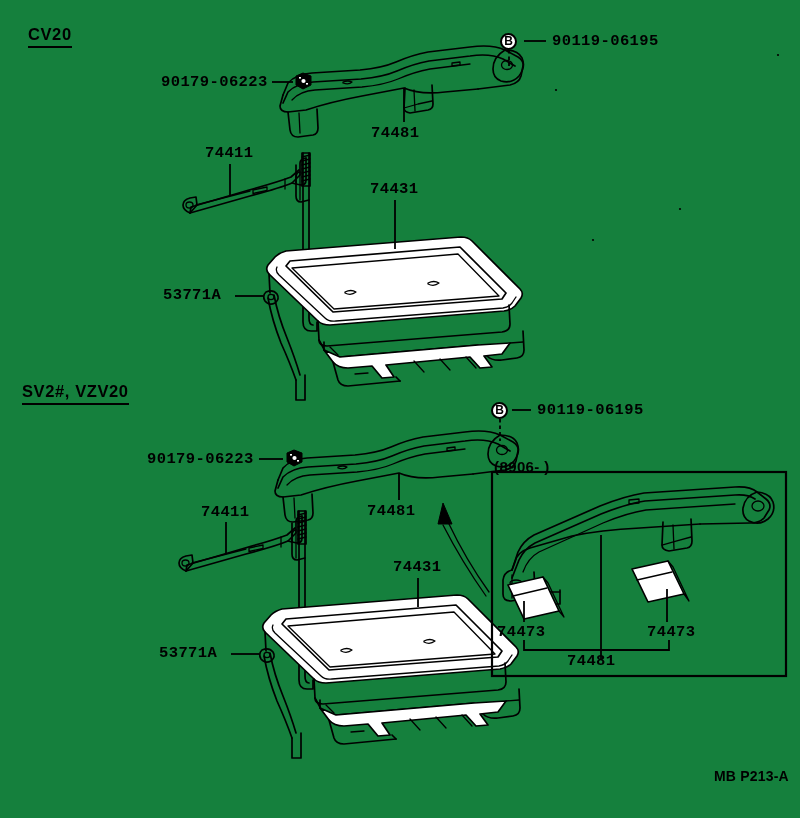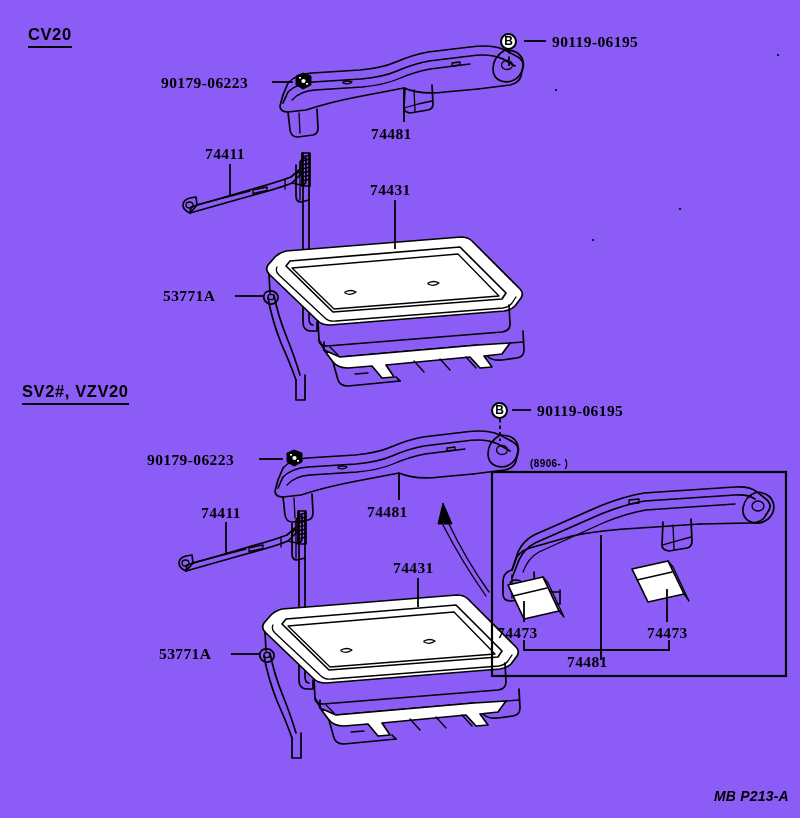--- a/index.html
+++ b/index.html
@@ -8,26 +8,26 @@
     padding: 0;
     background: #ffffff;
   }
   body {
     font-family: "Liberation Sans", sans-serif;
   }
   #page {
     position: relative;
     width: 800px;
     height: 818px;
-    background: #8b5cf6;
+    background: #15803d;
     overflow: hidden;
   }
   .lbl {
     position: absolute;
-    font-family: Liberation Serif, serif;
+    font-family: Liberation Mono, monospace;
     font-weight: bold;
     font-size: 15.5px;
     letter-spacing: 0.4px;
     color: #000000;
     white-space: nowrap;
     line-height: 1;
   }
   .section-head {
     position: absolute;
     font-family: "Liberation Sans", sans-serif;
@@ -47,26 +47,25 @@
     font-size: 14px;
     letter-spacing: 0.2px;
     color: #000000;
     white-space: nowrap;
     line-height: 1;
   }
   .inset-range {
     position: absolute;
     font-family: "Liberation Sans", sans-serif;
     font-weight: bold;
-    font-size: 10px;
+    font-size: 15px;
     letter-spacing: 0.4px;
     color: #000000;
     white-space: nowrap;
     line-height: 1;
-    margin-left: 36px;
   }
   svg.art {
     position: absolute;
     left: 0;
     top: 0;
     width: 800px;
     height: 818px;
     pointer-events: none;
   }
   .art .ln {
@@ -401,15 +400,15 @@
   <div class="lbl" style="left:159px; top:646px;">53771A</div>
 
   <div class="inset-range" style="left:494px; top:459px;">(8906-          )</div>
 
   <div class="lbl" style="left:497px; top:625px;">74473</div>
 
   <div class="lbl" style="left:647px; top:625px;">74473</div>
 
   <div class="lbl" style="left:567px; top:654px;">74481</div>
 
-  <div class="footer-code" style="left:714px; top:789px;font-style:italic;">MB P213-A</div>
+  <div class="footer-code" style="left:714px; top:769px;">MB P213-A</div>
 
 </div>
 
 </body></html>

